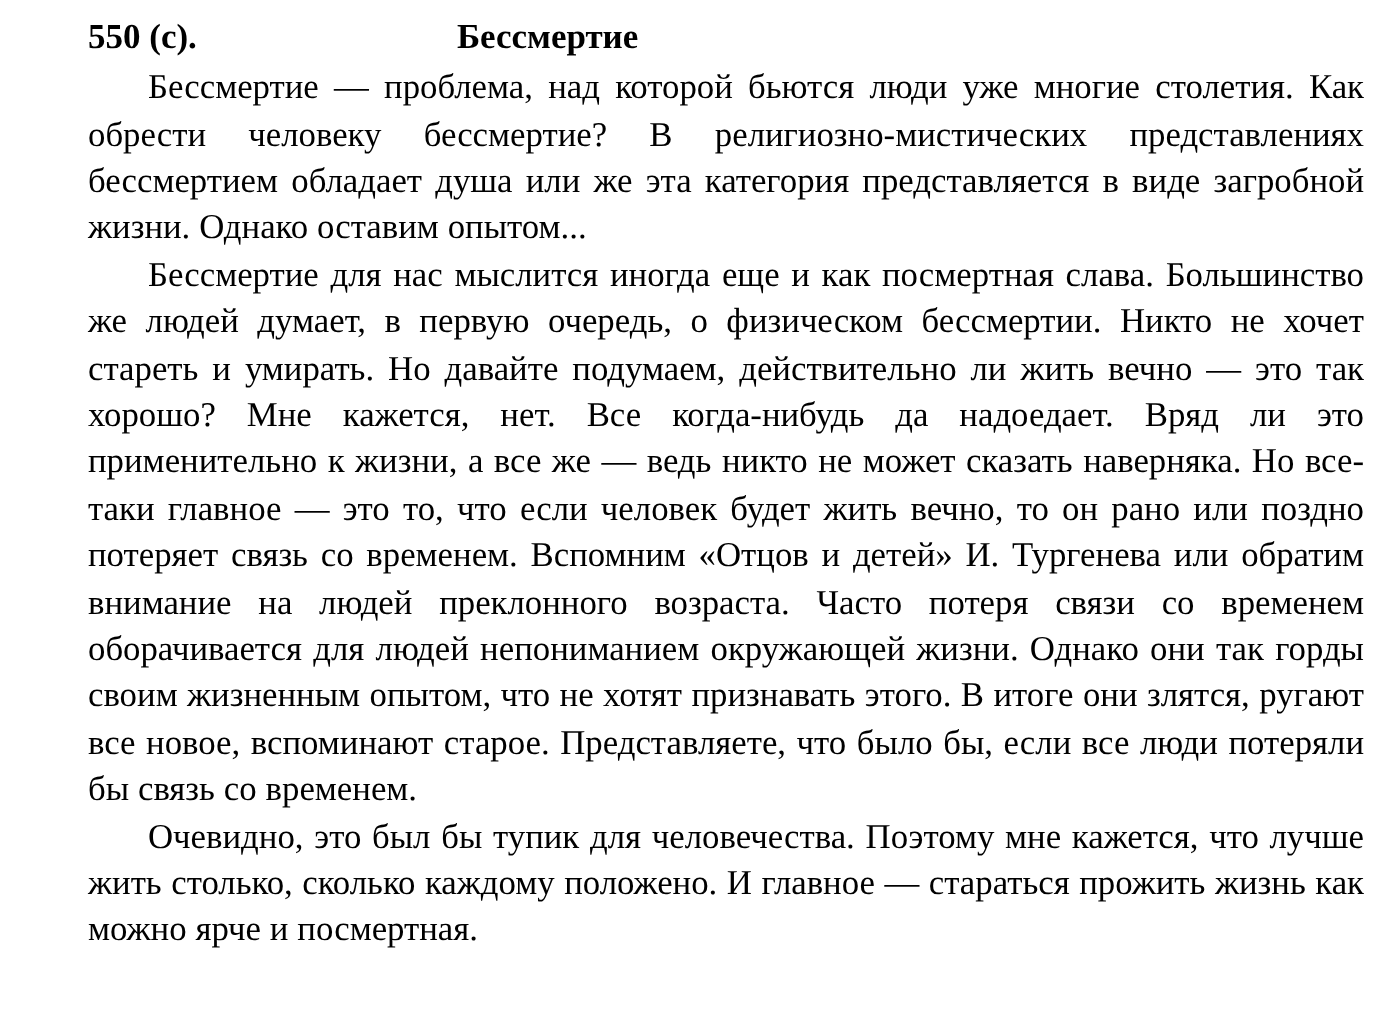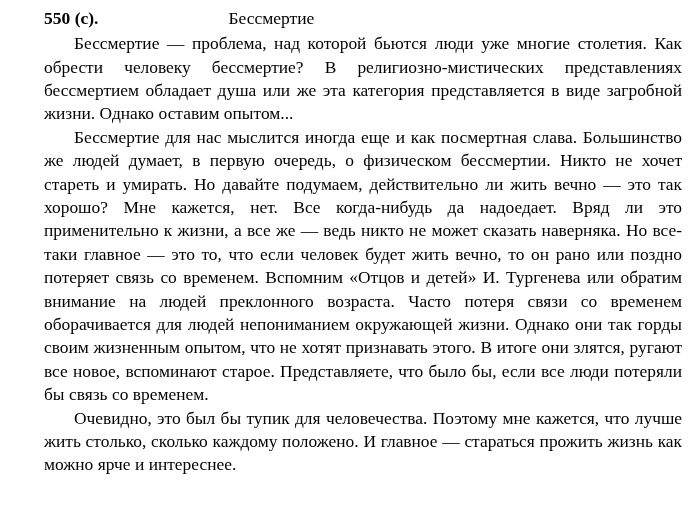--- a/index.html
+++ b/index.html
@@ -27,21 +27,21 @@
     font-size: 17.5px;
     font-weight: bold;
     margin-bottom: 4px;
     line-height: 1.15;
   }
   .heading .num {
     white-space: pre;
   }
   .heading .title {
     margin-left: 130px;
-    font-weight: normal;
+    font-weight: bold;
   }
   .para {
     font-size: 17.4px;
     line-height: 1.345;
     text-align: justify;
     text-justify: inter-word;
     text-indent: 30px;
     margin: 0;
     hyphens: manual;
     word-spacing: 0.1px;
@@ -55,15 +55,15 @@
 
 <div class="page">
 
   <div class="heading">
     <span class="num">550 (с).</span>
     <span class="title">Бессмертие</span>
   </div>
 
   <p class="para">Бессмертие — проблема, над которой бьются люди уже многие столетия. Как обрести человеку бессмертие? В религиозно-мистических представлениях бессмертием обладает душа или же эта категория представляется в виде загробной жизни. Однако оставим опытом...</p>
   <p class="para">Бессмертие для нас мыслится иногда еще и как посмертная слава. Большинство же людей думает, в первую очередь, о физическом бессмертии. Никто не хочет стареть и умирать. Но давайте подумаем, действительно ли жить вечно — это так хорошо? Мне кажется, нет. Все когда-нибудь да надоедает. Вряд ли это применительно к жизни, а все же — ведь никто не может сказать наверняка. Но все-таки главное — это то, что если человек будет жить вечно, то он рано или поздно потеряет связь со временем. Вспомним «Отцов и детей» И. Тургенева или обратим внимание на людей преклонного возраста. Часто потеря связи со временем оборачивается для людей непониманием окружающей жизни. Однако они так горды своим жизненным опытом, что не хотят признавать этого. В итоге они злятся, ругают все новое, вспоминают старое. Представляете, что было бы, если все люди потеряли бы связь со временем.</p>
-  <p class="para last">Очевидно, это был бы тупик для человечества. Поэтому мне кажется, что лучше жить столько, сколько каждому положено. И главное — стараться прожить жизнь как можно ярче и интереснее.</p>
+  <p class="para last">Очевидно, это был бы тупик для человечества. Поэтому мне кажется, что лучше жить столько, сколько каждому положено. И главное — стараться прожить жизнь как можно ярче и посмертная.</p>
 
 </div>
 
 </body></html>

